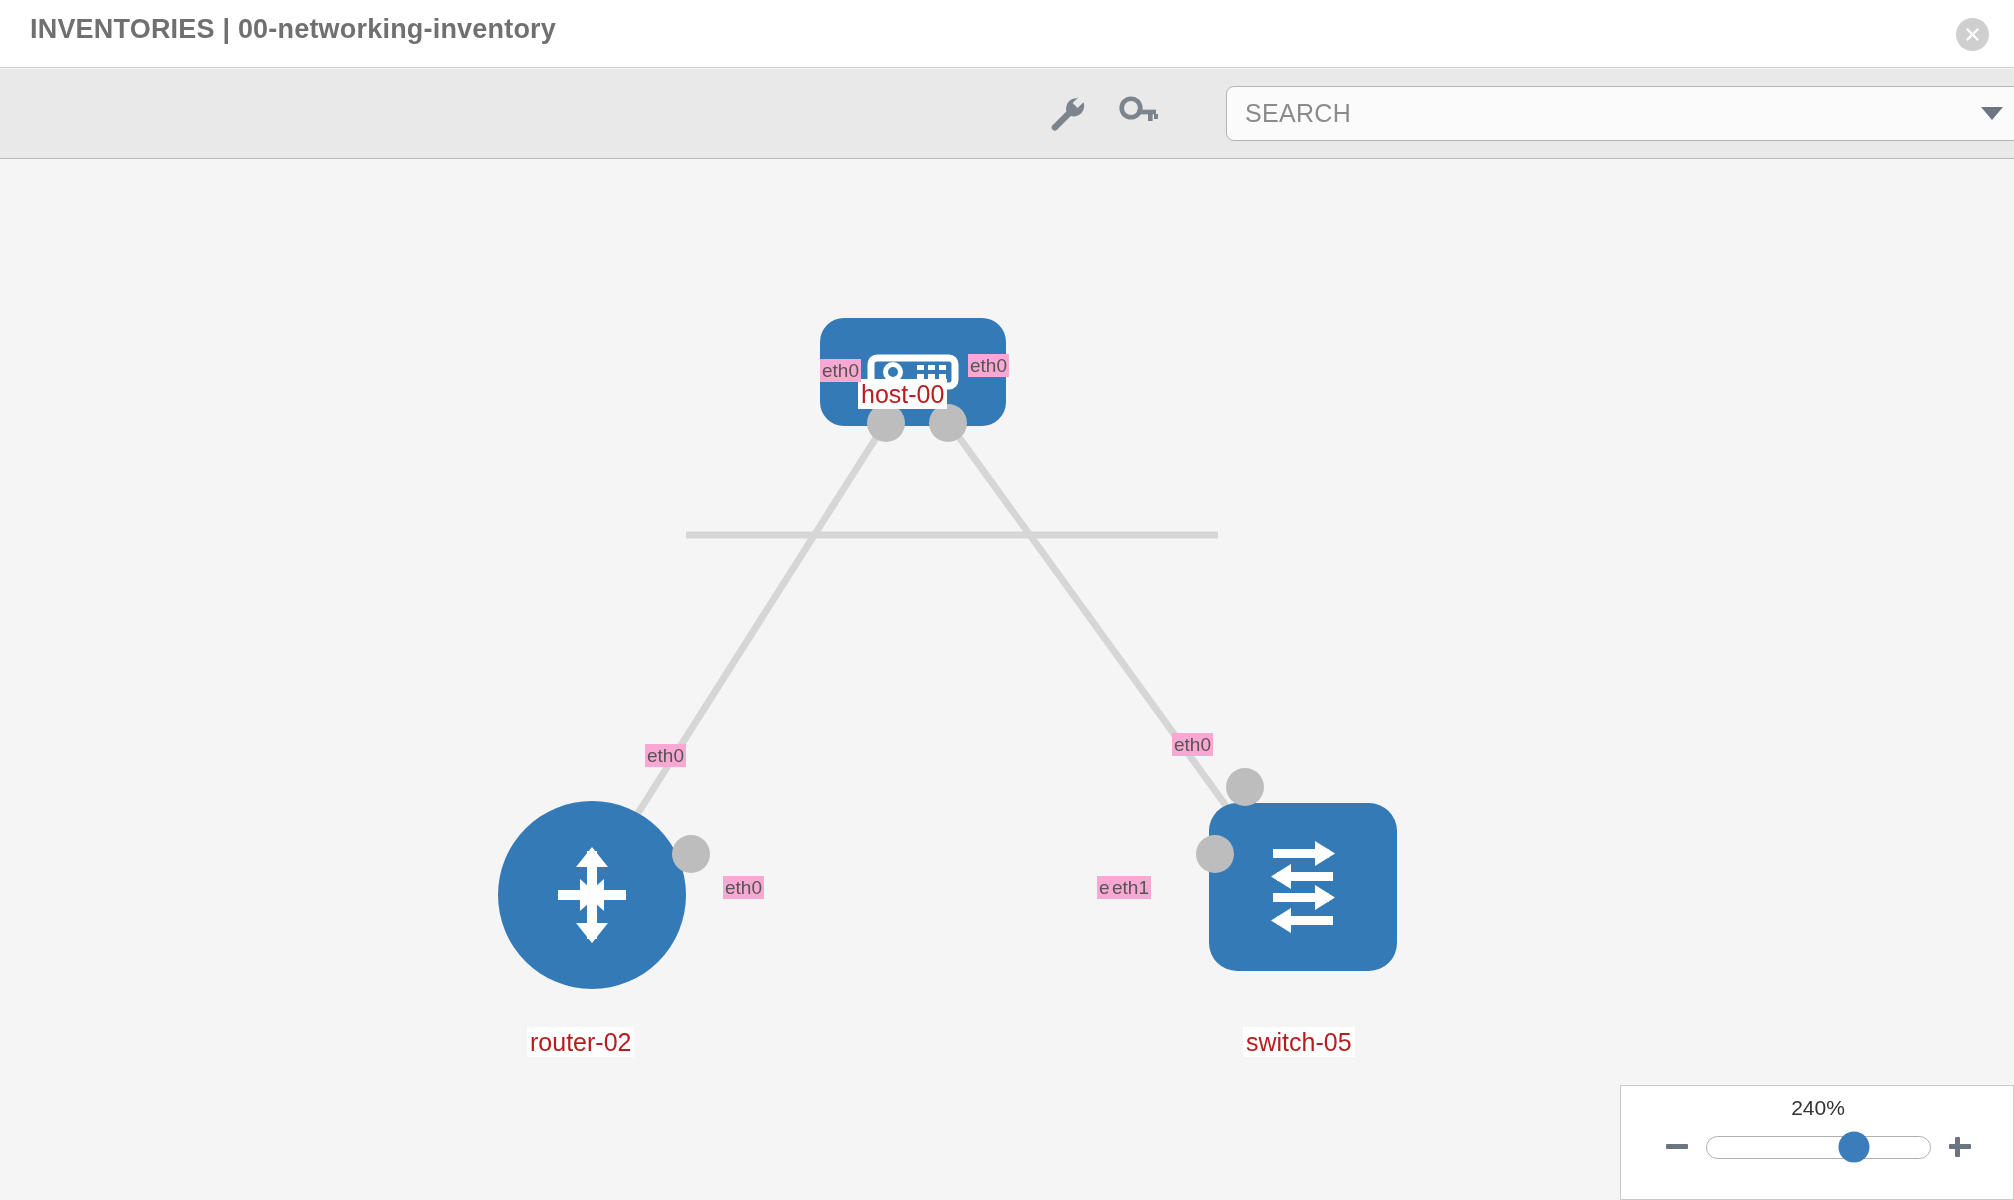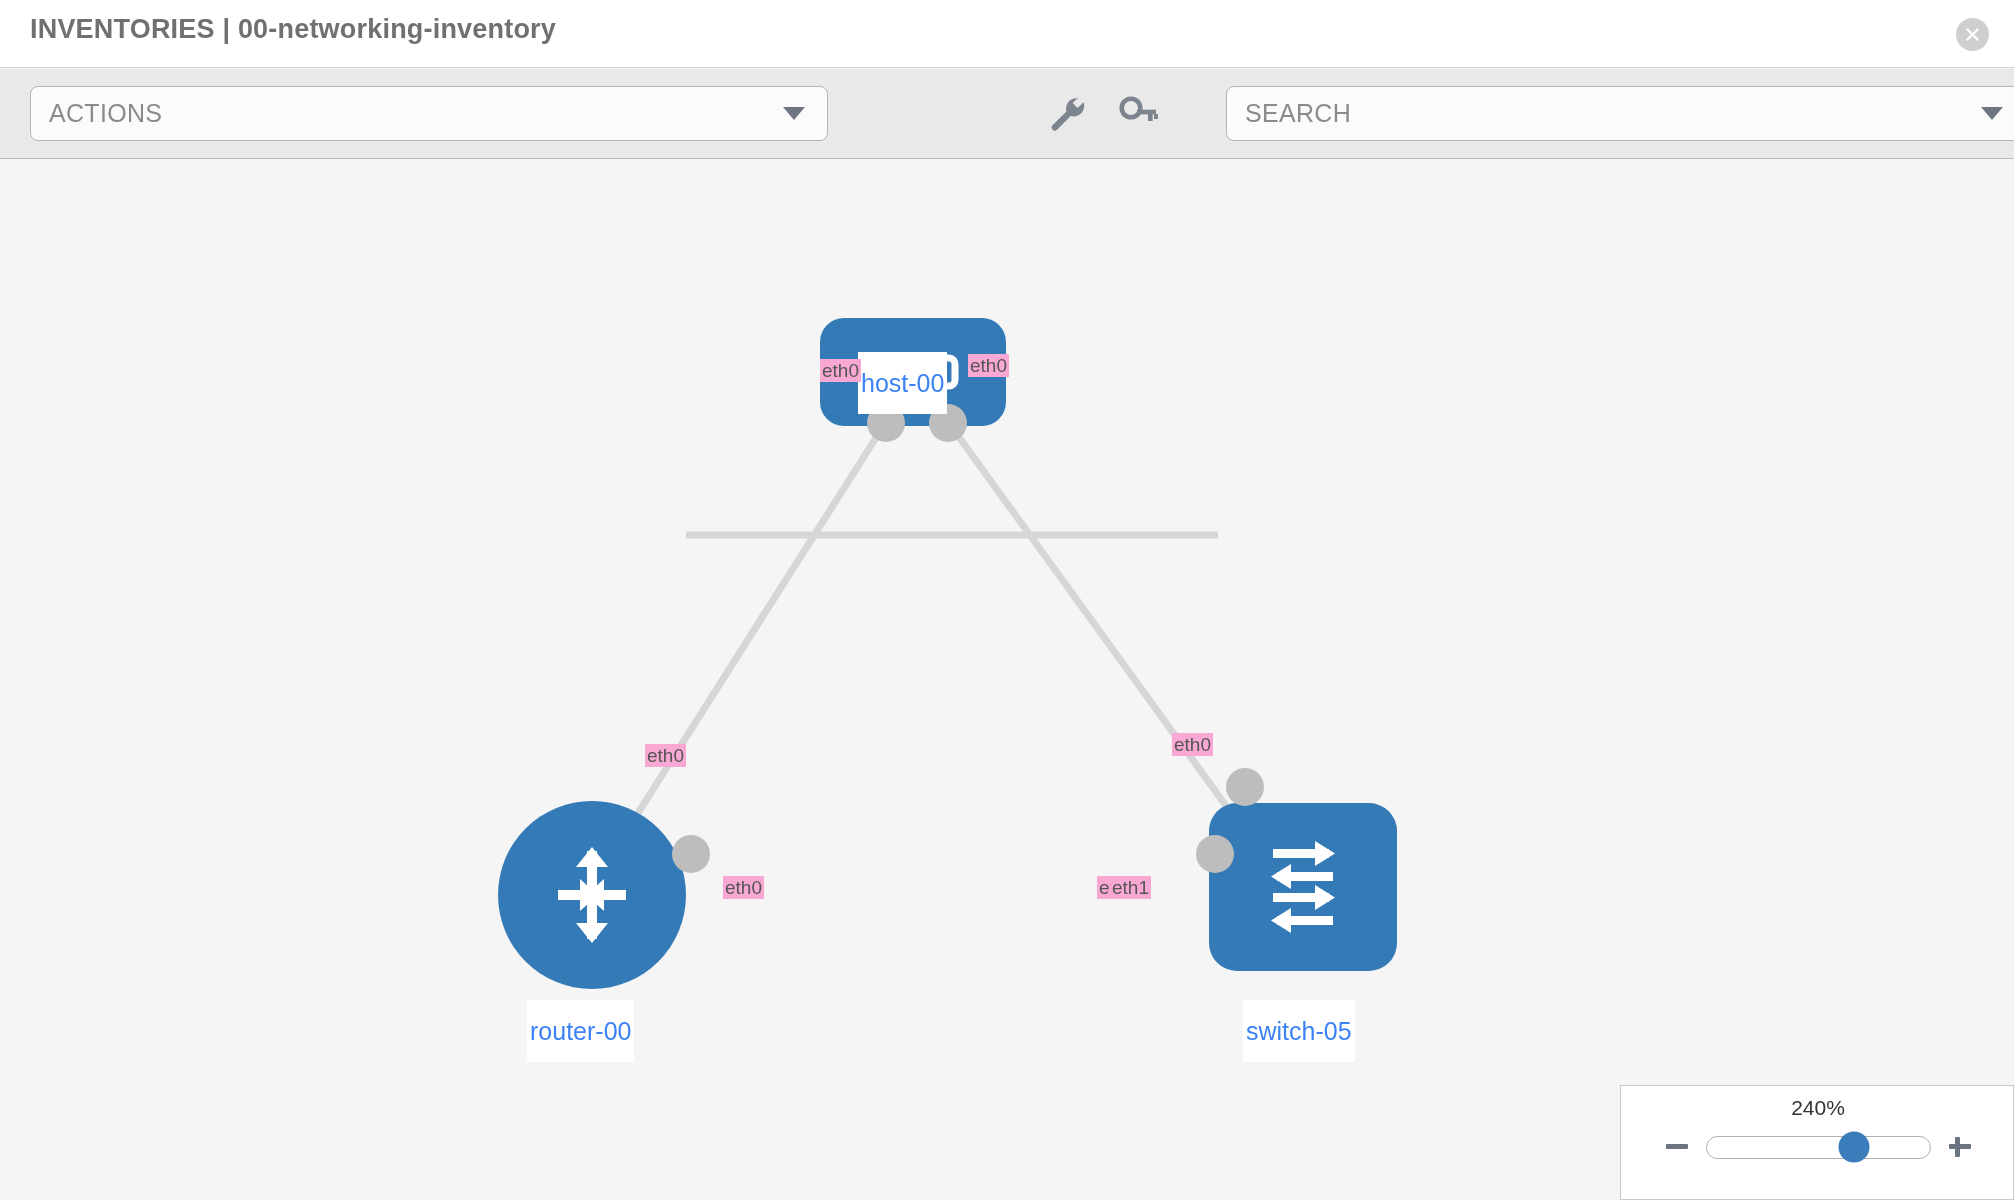--- a/index.html
+++ b/index.html
@@ -100,25 +100,26 @@
 
   .port {
     position: absolute;
     width: 38px; height: 38px; border-radius: 50%;
     background: #bdbdbd;
     cursor: pointer;
   }
 
   .node-label {
     position: absolute;
-    font-size: 25px; color: #3b82f6;
+    font-size: 25px; color: #b91c1c;
     background: #ffffff;
     white-space: nowrap;
-    padding: 16px 3px;
+    padding: 0 3px;
     line-height: 30px;
+    margin-top: 27px;
   }
   .edge-label {
     position: absolute;
     font-size: 19px; color: #555555;
     background: #f9a8d4;
     white-space: nowrap;
     padding: 0 2px;
     line-height: 23px;
   }
 
@@ -172,24 +173,20 @@
     <div class="page-title">INVENTORIES | 00-networking-inventory</div>
     <div class="close-btn">
       <svg width="19" height="19" viewBox="0 0 19 19">
         <path d="M4.6 3.0 L9.5 7.9 L14.4 3.0 L16.0 4.6 L11.1 9.5 L16.0 14.4 L14.4 16.0 L9.5 11.1 L4.6 16.0 L3.0 14.4 L7.9 9.5 L3.0 4.6 Z" fill="#ffffff"></path>
       </svg>
     </div>
   </div>
 
   <div class="toolbar">
 
-    <div class="select-box" id="actions-select">
-      <span class="sel-label">ACTIONS</span>
-      <span class="caret"></span>
-    </div>
 
     <div class="tool-icon" id="wrench-btn">
       <svg width="40" height="38" viewBox="0 0 40 38">
         <path d="M28.5 3.2 a10.5 10.5 0 0 0 -10.1 13.3 L4.6 30.3 a3.1 3.1 0 0 0 0 4.4 a3.1 3.1 0 0 0 4.4 0 L22.8 21 a10.5 10.5 0 0 0 13.4 -10.1 a10.5 10.5 0 0 0 -0.7 -3.7 l-5.9 5.9 l-5.0 -5.0 l5.9 -5.9 a10.5 10.5 0 0 0 -2.0 1.0 Z" fill="#7c848d"></path>
       </svg>
     </div>
 
     <div class="tool-icon" id="key-btn">
       <svg width="40" height="38" viewBox="0 0 40 38">
         <circle cx="13" cy="13" r="9.3" fill="none" stroke="#7c848d" stroke-width="4.6"></circle>
@@ -250,21 +247,21 @@
           <path d="M56 104 L72 84 L40 84 Z" fill="#ffffff"></path>
 
           <path d="M62 56 L44 40 L44 72 Z" fill="#ffffff"></path>
 
           <path d="M50 56 L68 40 L68 72 Z" fill="#ffffff"></path>
         </svg>
       </div>
     </div>
     <div class="port" style="left:672px; top:675px;"></div>
 
-    <div class="node-label" style="left:527px; top:840px;">router-00</div>
+    <div class="node-label" style="left:527px; top:840px;">router-02</div>
     <div class="edge-label" style="left:645px; top:584px;">eth0</div>
     <div class="edge-label" style="left:723px; top:716px;">eth0</div>
 
     <div class="node" id="node-switch">
       <div class="node-shape">
         <svg width="112" height="104" viewBox="0 0 112 104">
 
           <rect x="26" y="14" width="56" height="9" fill="#ffffff"></rect>
           <path d="M88 18.5 L68 6 L68 31 Z" fill="#ffffff"></path>
 

